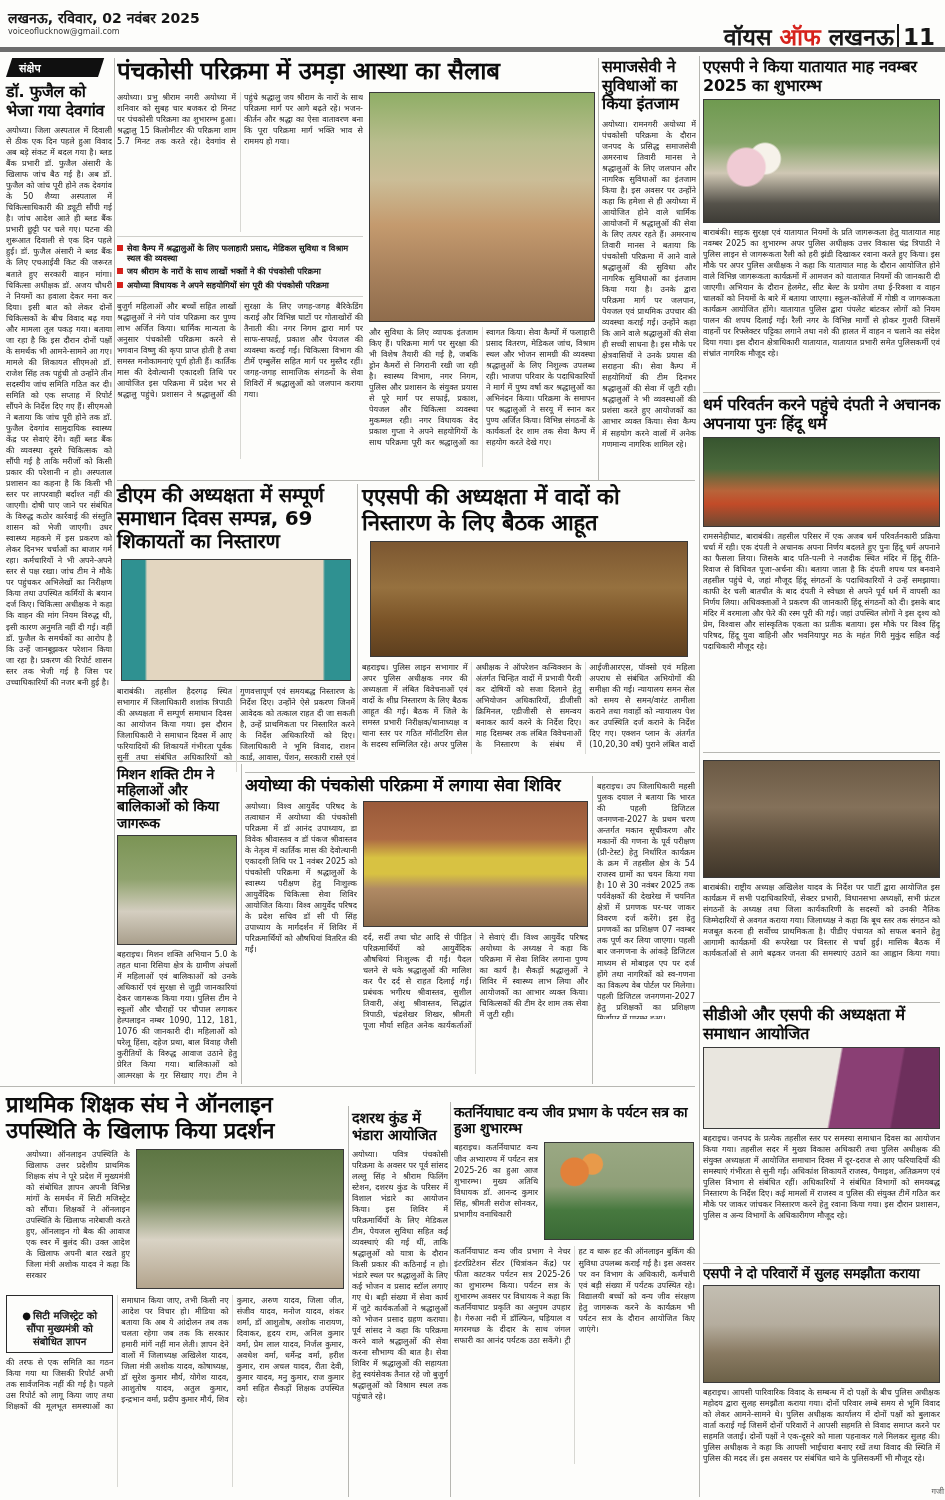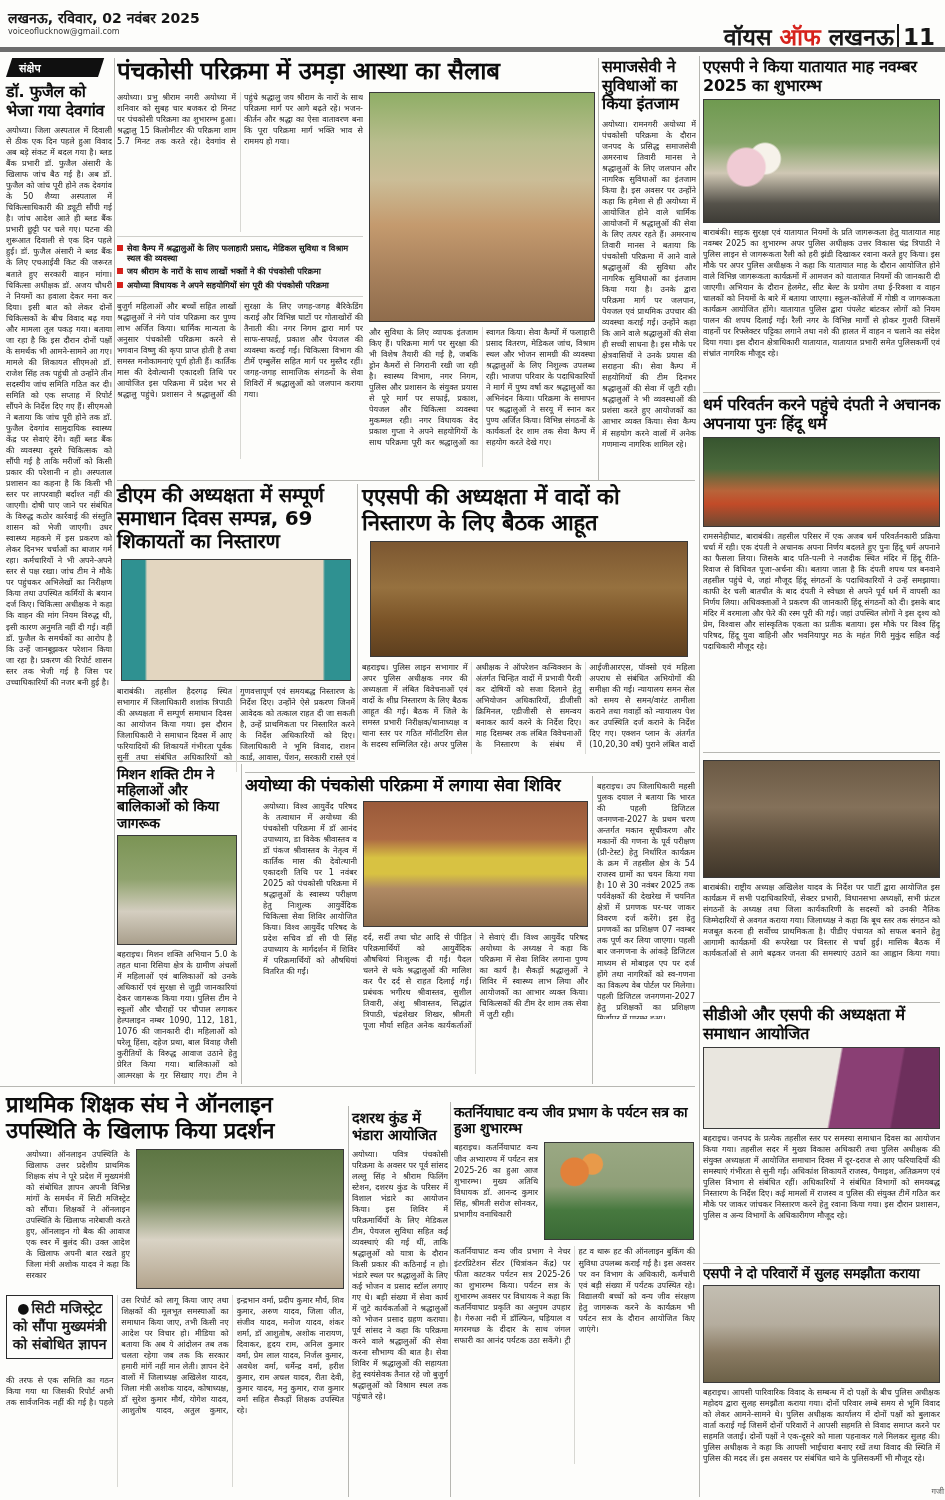--- a/index.html
+++ b/index.html
@@ -51,22 +51,22 @@
   .ph-katarniya { background:radial-gradient(circle at 20% 30%, #e2813a 0 10%, transparent 11%),radial-gradient(circle at 32% 22%, #e89a4a 0 8%, transparent 9%),linear-gradient(180deg,#9aa883 0%,#8f9f78 45%,#47793f 70%,#3a6a36 100%); }
   
   .brief-label { background:#101010; color:#fff; font-weight:800; font-size:11px;
     width:92px; padding:2px 10px; transform:skewX(-18deg); transform-origin:bottom left; }
   .brief-label span { display:inline-block; transform:skewX(18deg); }
   
   .bullets { border-top:1px solid #cfcfca; border-bottom:1px solid #cfcfca; padding:3px 0; margin:4px 0; break-inside:avoid; }
   .bullet { display:flex; gap:4px; margin:3px 0; font-size:8.2px; font-weight:700; line-height:1.25; text-align:left; }
   .bullet .sq { flex:0 0 auto; width:6px; height:6px; margin-top:2px; background:#d6221c; }
   
-  .subbox { border:1px solid #2a2a2a; padding:3px 5px 4px; margin-bottom:16px; break-inside:avoid;
-    font-size:14px; font-weight:800; line-height:1.3; text-align:center; }
+  .subbox { border:1px solid #2a2a2a; padding:13px 5px 4px; margin-bottom:4px; break-inside:avoid;
+    font-size:10px; font-weight:800; line-height:1.3; text-align:center; }
   .subbox .dot { color:#101010; margin-right:2px; }
   .flexrow { display:flex; gap:6px; }
   .foot-mark { font-size:8px; color:#555; }
 </style>
 </head>
 <body>
 
 <div class="page">
 
   <div class="abs" style="left:8px; top:8px;">
@@ -178,21 +178,21 @@
   </div>
 
   <div class="abs" style="left:117px; top:766px; width:120px; height:318px;">
     <div class="hd" style="font-size:14px;">मिशन शक्ति टीम ने महिलाओं और बालिकाओं को किया जागरूक</div>
     <div class="photo ph-mission" style="width:120px; height:110px; margin-top:4px;"></div>
     <div class="body-txt" style="height:130px; margin-top:4px;">बहराइच। मिशन शक्ति अभियान 5.0 के तहत थाना रिसिया क्षेत्र के ग्रामीण अंचलों में महिलाओं एवं बालिकाओं को उनके अधिकारों एवं सुरक्षा से जुड़ी जानकारियां देकर जागरूक किया गया। पुलिस टीम ने स्कूलों और चौराहों पर चौपाल लगाकर हेल्पलाइन नम्बर 1090, 112, 181, 1076 की जानकारी दी। महिलाओं को घरेलू हिंसा, दहेज प्रथा, बाल विवाह जैसी कुरीतियों के विरुद्ध आवाज उठाने हेतु प्रेरित किया गया। बालिकाओं को आत्मरक्षा के गुर सिखाए गए। टीम ने महिलाओं से संवाद कर उनकी समस्याएं सुनीं और त्वरित निस्तारण का भरोसा दिलाया। अभियान के दौरान पंपलेट वितरित कर व चौपाल लगाकर जागरूकता फैलाई गई।</div>
   </div>
 
   <div class="abs" style="left:245px; top:776px; width:343px; height:308px;">
     <div class="hd" style="font-size:17px; white-space:nowrap; overflow:hidden;">अयोध्या की पंचकोसी परिक्रमा में लगाया सेवा शिविर</div>
-    <div class="flexrow" style="margin-top:5px;margin-left:18px;">
+    <div class="flexrow" style="margin-top:5px;">
       <div class="body-txt" style="width:112px; height:274px;">अयोध्या। विश्व आयुर्वेद परिषद के तत्वाधान में अयोध्या की पंचकोसी परिक्रमा में डॉ आनंद उपाध्याय, डा विवेक श्रीवास्तव व डॉ पंकज श्रीवास्तव के नेतृत्व में कार्तिक मास की देवोत्थानी एकादशी तिथि पर 1 नवंबर 2025 को पंचकोसी परिक्रमा में श्रद्धालुओं के स्वास्थ्य परीक्षण हेतु निःशुल्क आयुर्वेदिक चिकित्सा सेवा शिविर आयोजित किया। विश्व आयुर्वेद परिषद के प्रदेश सचिव डॉ सी पी सिंह उपाध्याय के मार्गदर्शन में शिविर में परिक्रमार्थियों को औषधियां वितरित की गईं।</div>
       <div style="width:225px;">
         <div class="photo ph-seva" style="width:225px; height:126px;"></div>
         <div class="body-txt cols2" style="height:142px; margin-top:5px;">दर्द, सर्दी तथा चोट आदि से पीड़ित परिक्रमार्थियों को आयुर्वेदिक औषधियां निःशुल्क दी गईं। पैदल चलने से थके श्रद्धालुओं की मालिश कर पैर दर्द से राहत दिलाई गई। प्रबंधक भगीरथ श्रीवास्तव, सुशील तिवारी, अंशु श्रीवास्तव, सिद्धांत त्रिपाठी, चंद्रशेखर शिखर, श्रीमती पूजा मौर्या सहित अनेक कार्यकर्ताओं ने सेवाएं दीं। विश्व आयुर्वेद परिषद अयोध्या के अध्यक्ष ने कहा कि परिक्रमा में सेवा शिविर लगाना पुण्य का कार्य है। सैकड़ों श्रद्धालुओं ने शिविर में स्वास्थ्य लाभ लिया और आयोजकों का आभार व्यक्त किया। चिकित्सकों की टीम देर शाम तक सेवा में जुटी रही।</div>
       </div>
     </div>
   </div>
 
   <div class="abs" style="left:597px; top:776px; width:98px; height:308px;">
     <div class="body-txt" style="height:238px; margin-top:5px;">बहराइच। उप जिलाधिकारी महसी पुलक दयाल ने बताया कि भारत की पहली डिजिटल जनगणना-2027 के प्रथम चरण अन्तर्गत मकान सूचीकरण और मकानों की गणना के पूर्व परीक्षण (प्री-टेस्ट) हेतु निर्धारित कार्यक्रम के क्रम में तहसील क्षेत्र के 54 राजस्व ग्रामों का चयन किया गया है। 10 से 30 नवंबर 2025 तक पर्यवेक्षकों की देखरेख में चयनित क्षेत्रों में प्रगणक घर-घर जाकर विवरण दर्ज करेंगे। इस हेतु प्रगणकों का प्रशिक्षण 07 नवम्बर तक पूर्ण कर लिया जाएगा। पहली बार जनगणना के आंकड़े डिजिटल माध्यम से मोबाइल एप पर दर्ज होंगे तथा नागरिकों को स्व-गणना का विकल्प वेब पोर्टल पर मिलेगा। पहली डिजिटल जनगणना-2027 हेतु प्रशिक्षकों का प्रशिक्षण मिर्जापुर में प्रारम्भ हुआ।</div>

